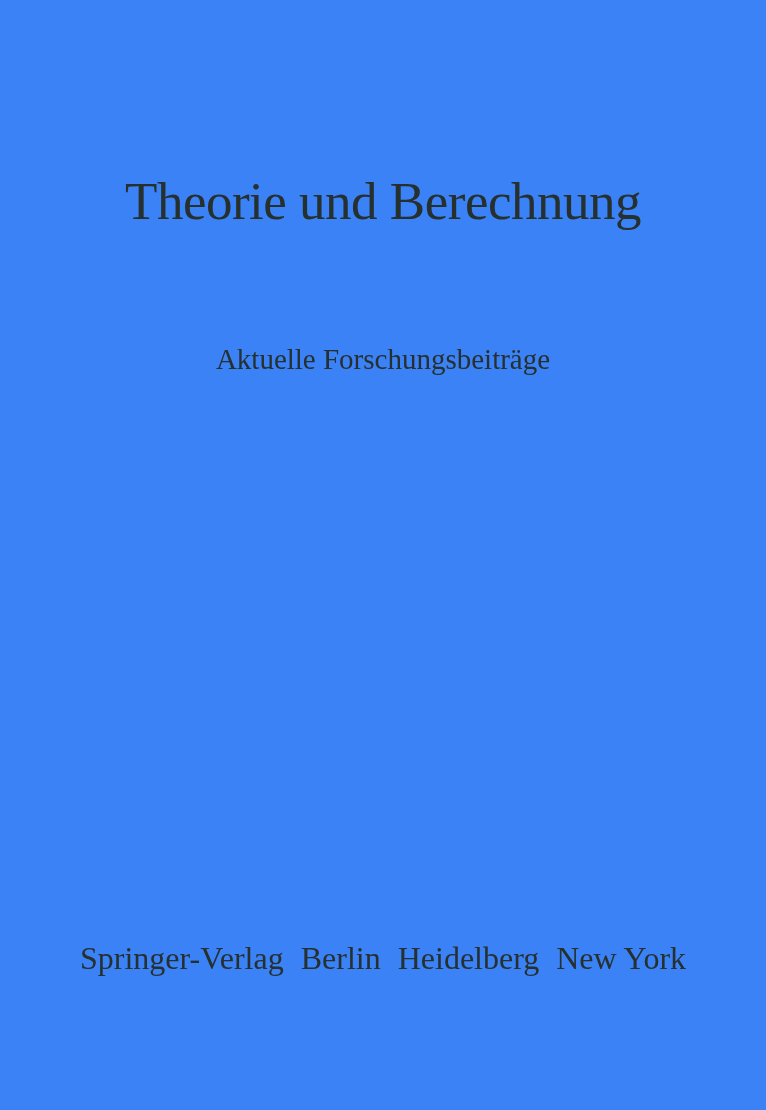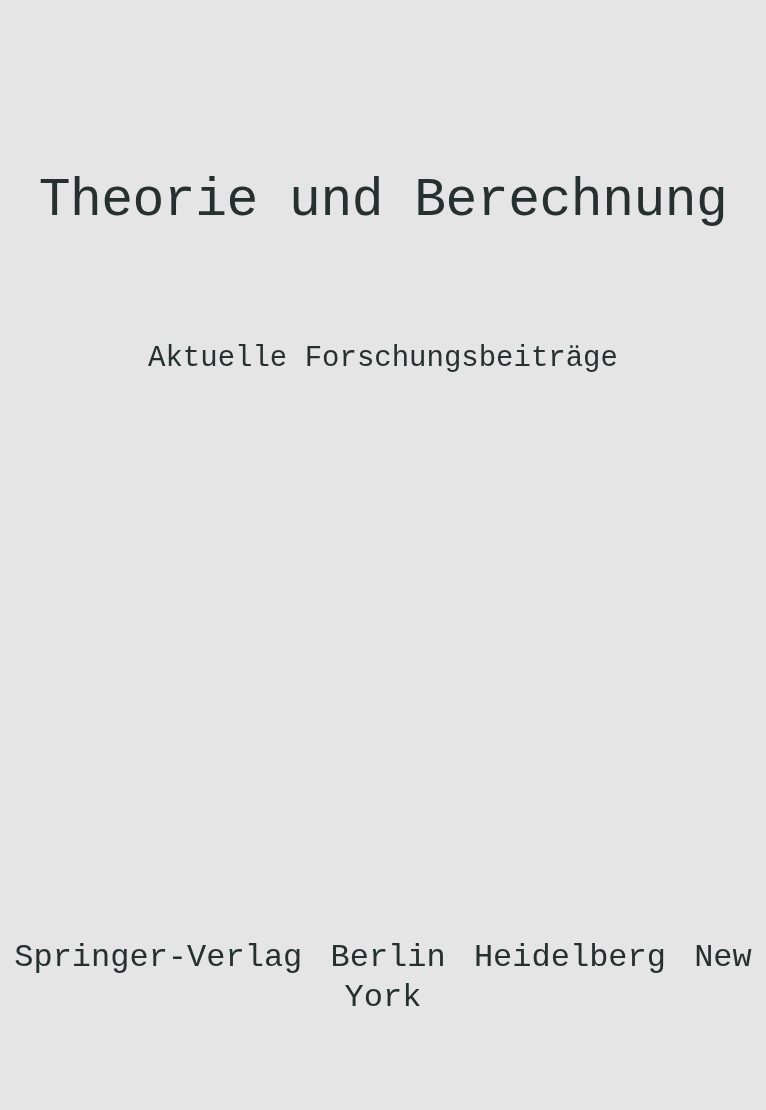--- a/index.html
+++ b/index.html
@@ -4,23 +4,23 @@
 <style>
   html, body {
     margin: 0;
     padding: 0;
     background: #ffffff;
   }
   .page {
     position: relative;
     width: 766px;
     height: 1110px;
-    background: #e5e5e5;
+    background: #3b82f6;
     overflow: hidden;
-    font-family: Liberation Mono, monospace;
+    font-family: Liberation Serif, serif;
     color: #2b3434;
   }
   .cover-inner {
     position: absolute;
     left: 0;
     top: 0;
     width: 766px;
     height: 1110px;
     display: flex;
     flex-direction: column;

